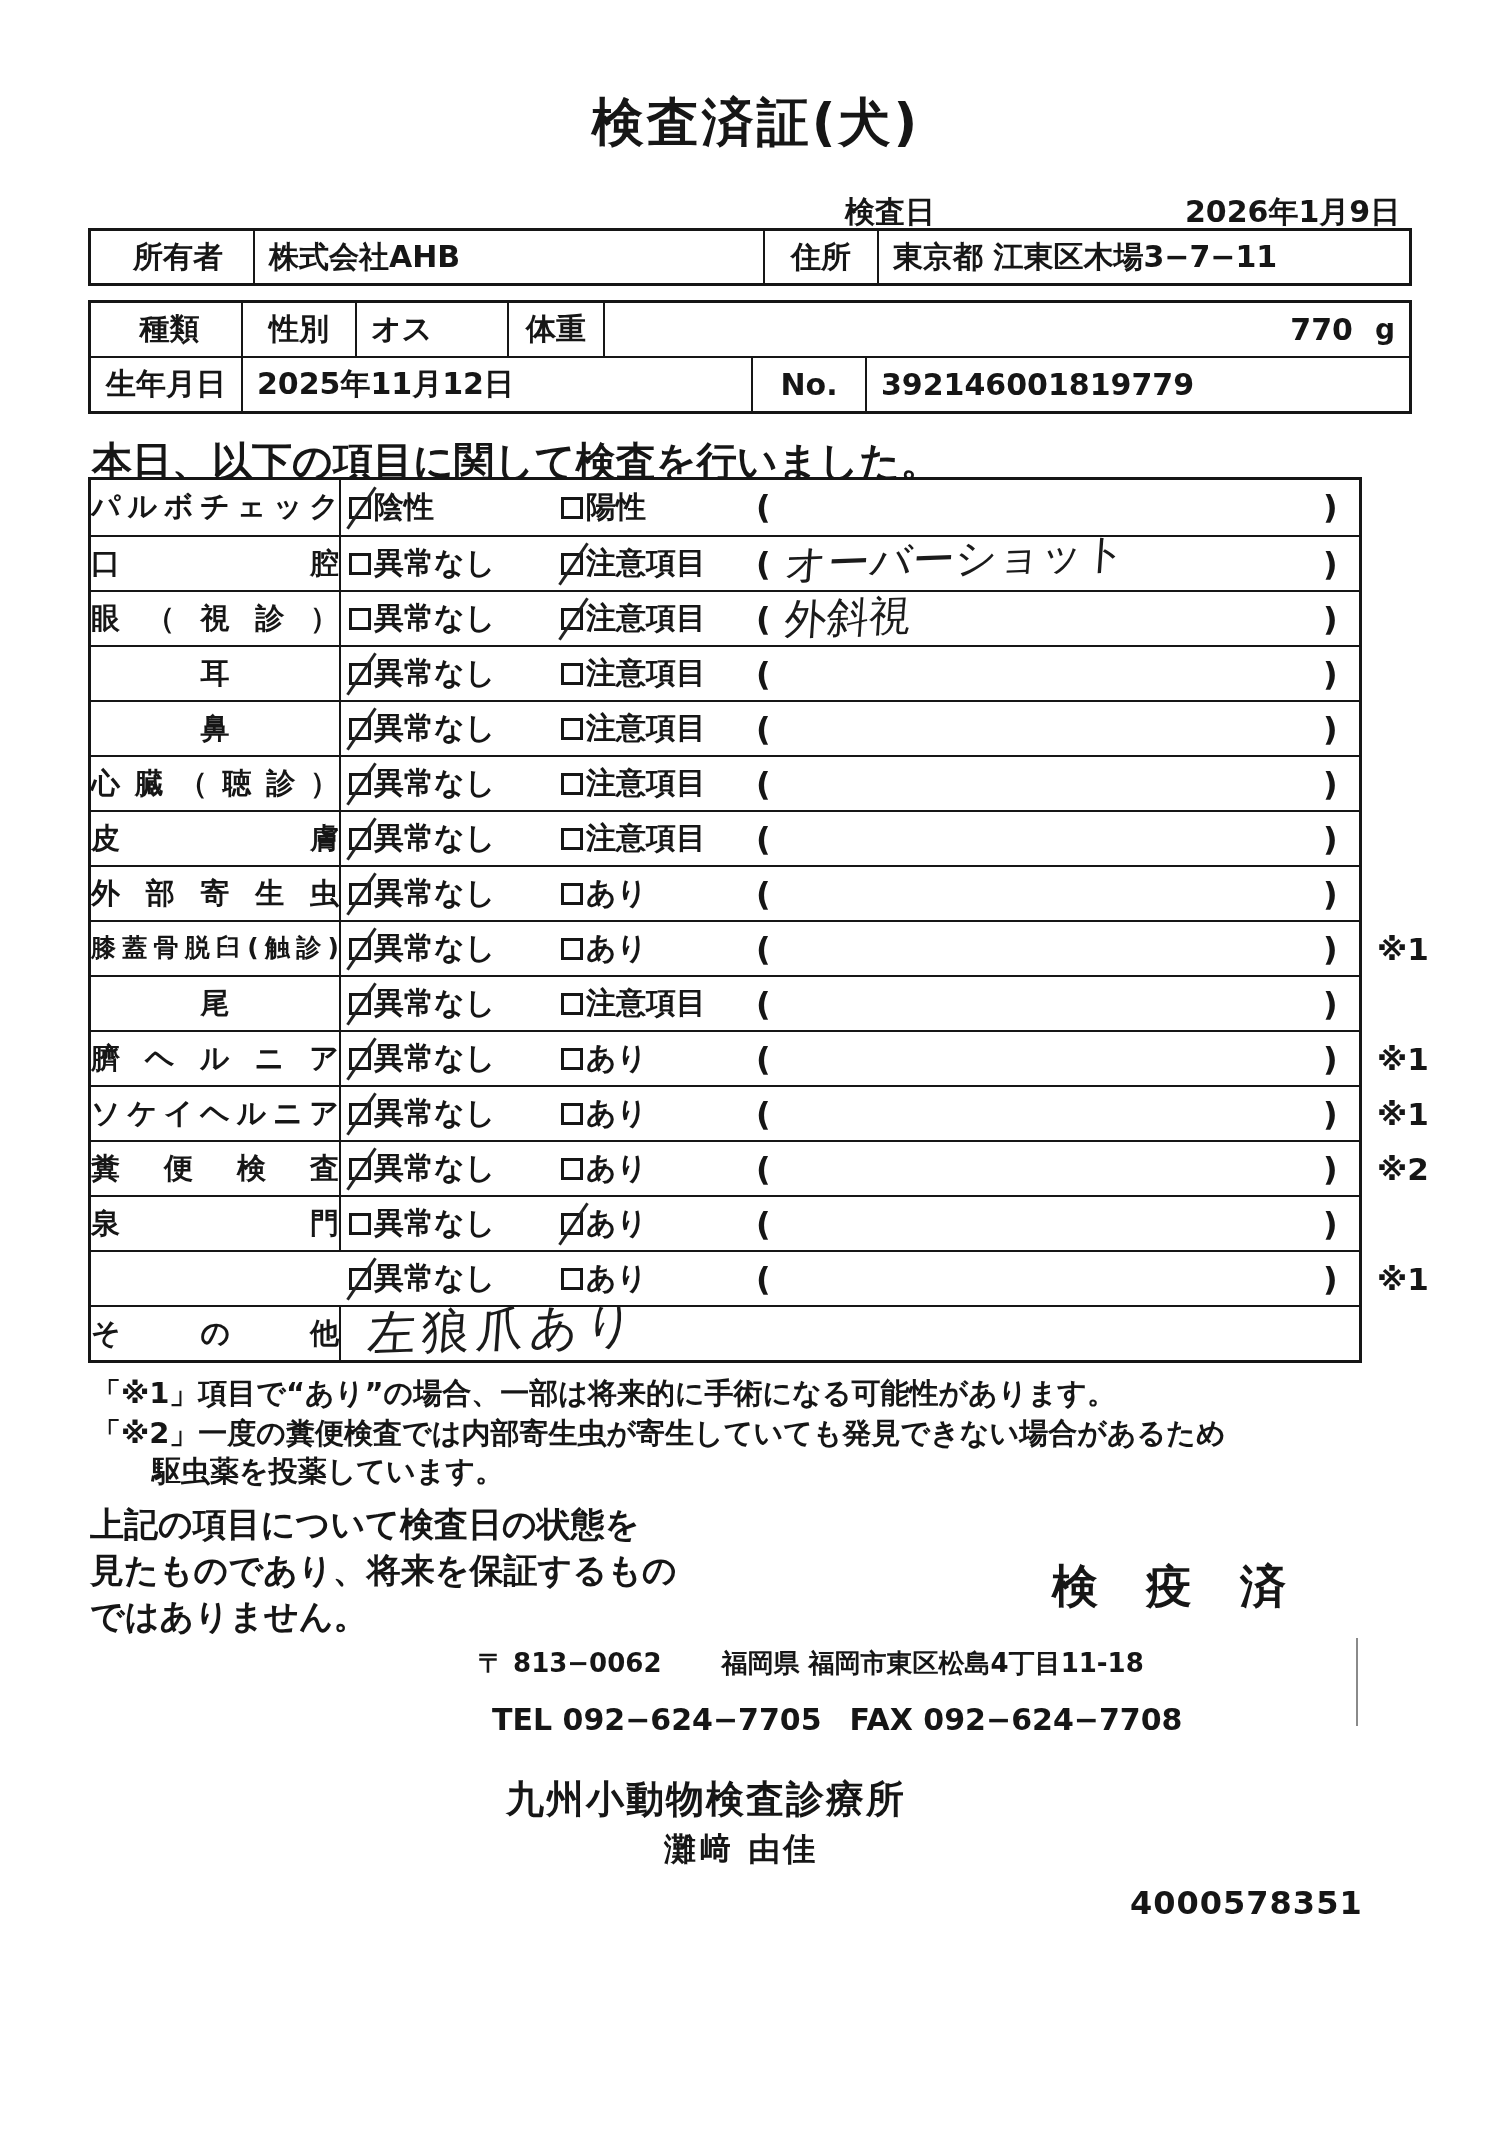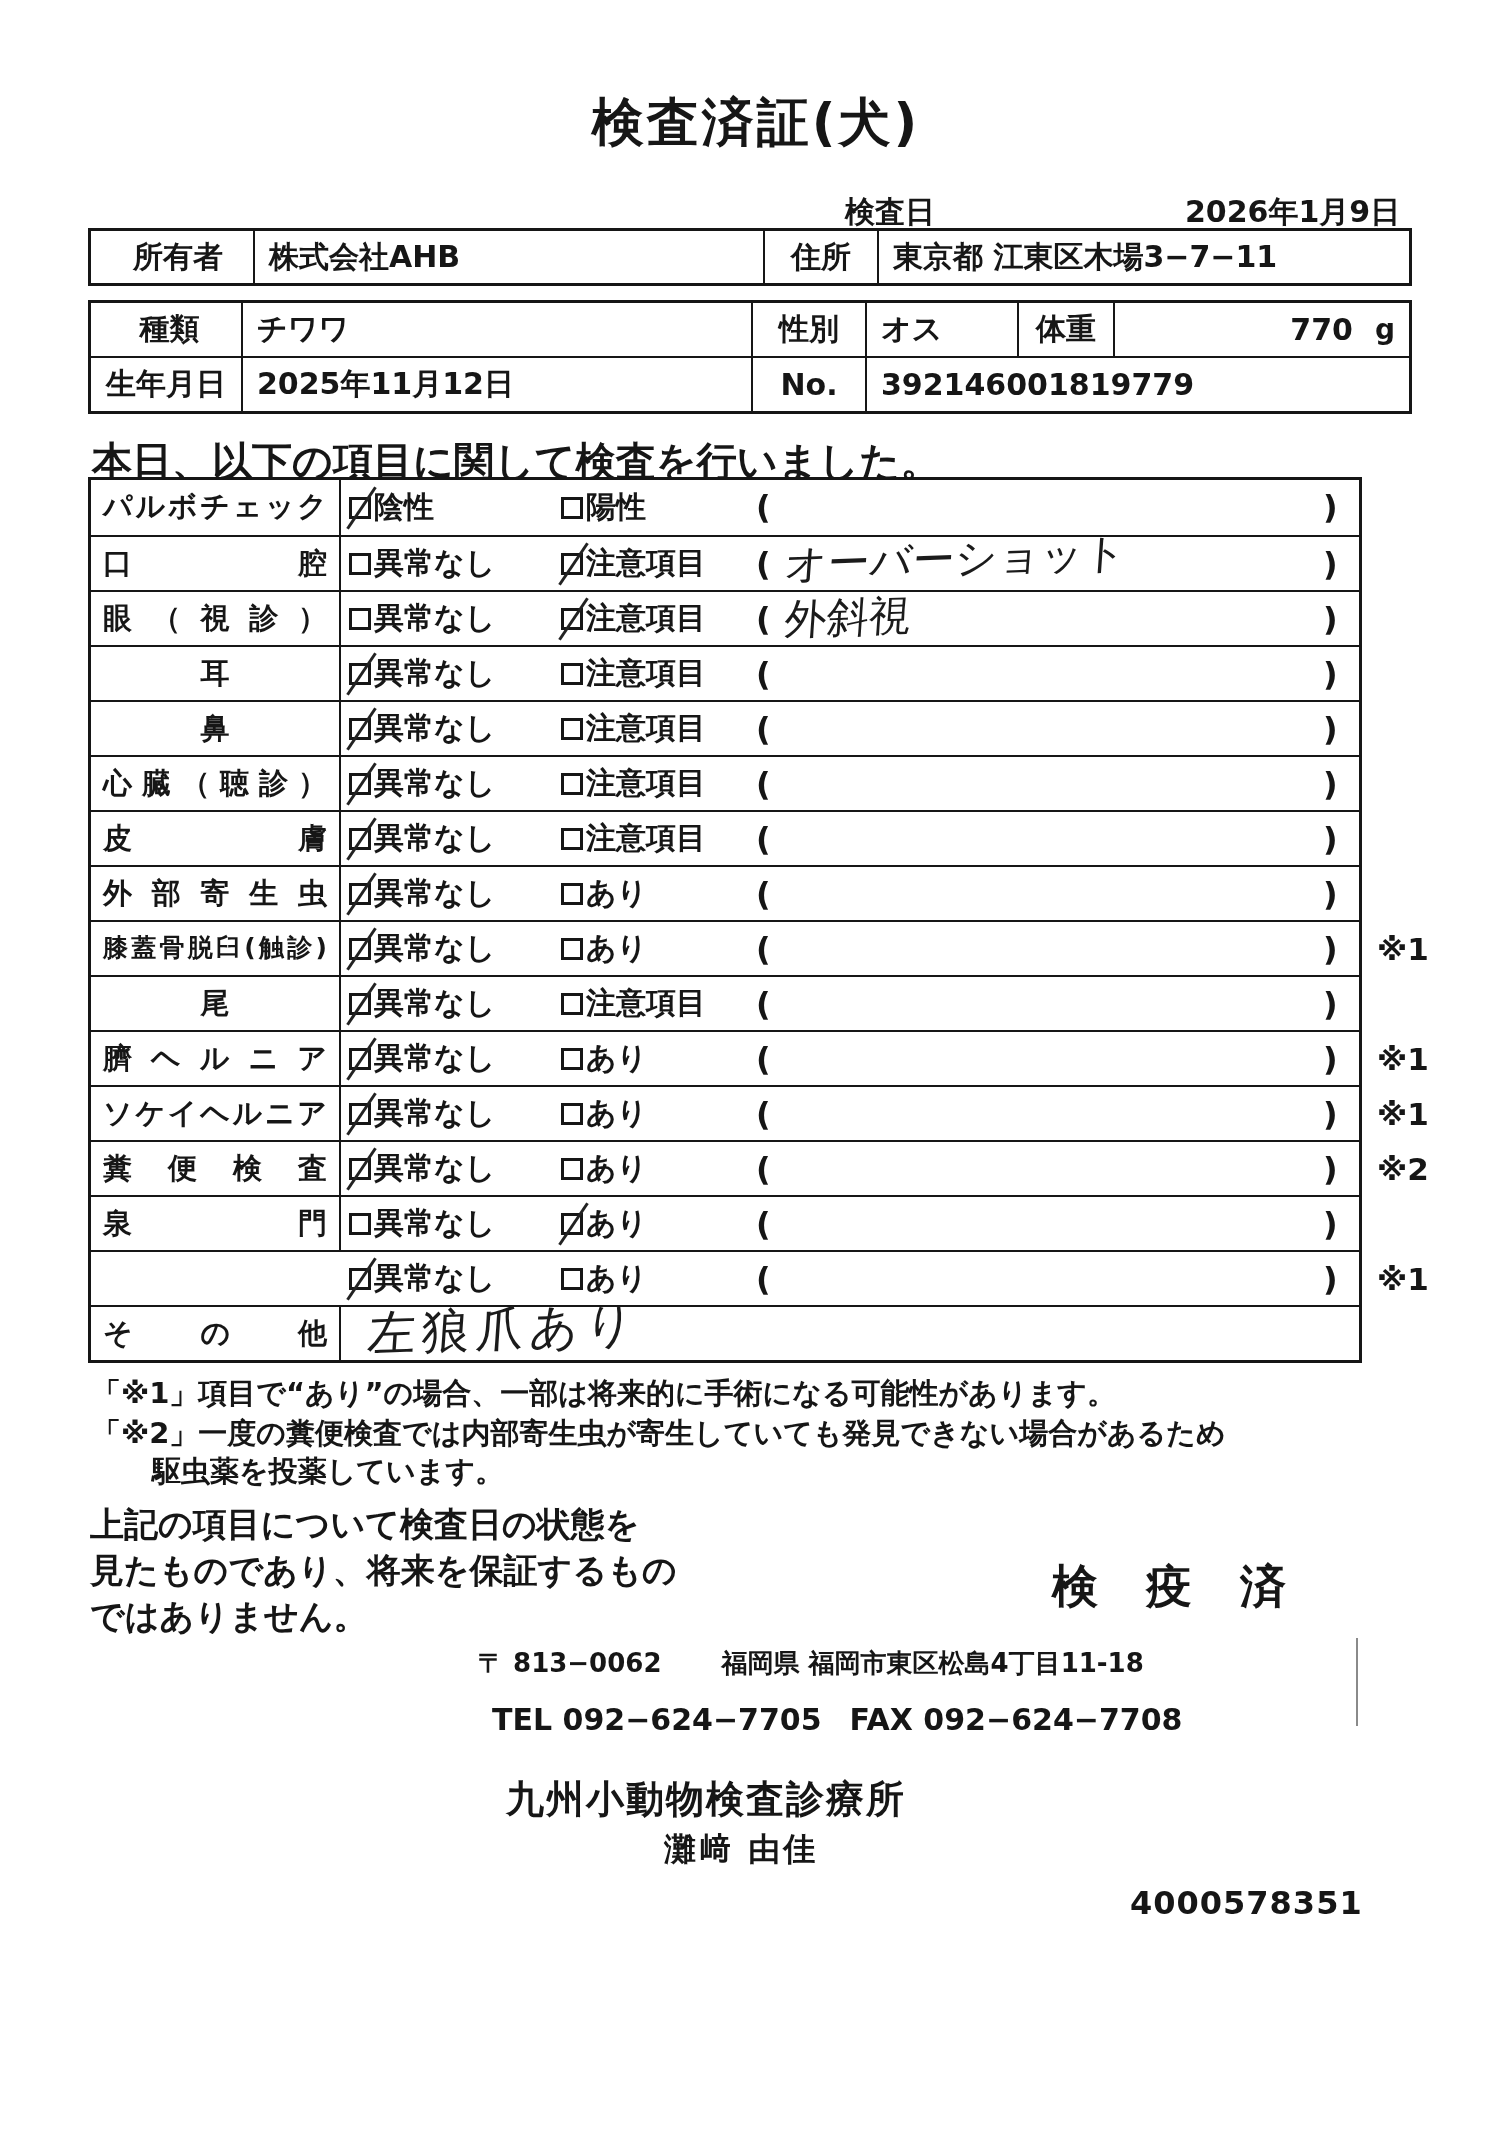--- a/index.html
+++ b/index.html
@@ -39,21 +39,21 @@
   .ctable{
     position:absolute;left:88px;top:477px;width:1274px;
     border:3px solid #161616;box-sizing:border-box;
     background:#fff;
   }
   .row{position:relative;height:55px;box-sizing:border-box;}
   .row + .row{border-top:2px solid #161616;}
   .row-label{
     position:absolute;left:0;top:0;height:100%;width:250px;
     box-sizing:border-box;border-right:2px solid #161616;
-    padding:0 12px;
+    padding:0 0;
     font-size:29px;font-weight:600;
     line-height:52px;white-space:nowrap;
     text-align:justify;text-align-last:justify;
   }
   .row-label.center{text-align:center;text-align-last:center;}
   .opt{position:absolute;top:0;height:100%;display:flex;align-items:center;font-size:30px;font-weight:600;white-space:nowrap;}
   .opt.i0{left:258px;}
   .opt.i1{left:470px;}
   .cb{
     position:relative;display:inline-block;
@@ -114,21 +114,20 @@
       <div class="icell lbl" style="width:150px;">所有者</div>
       <div class="icell" style="width:510px;">株式会社AHB</div>
       <div class="icell lbl" style="width:114px;">住所</div>
       <div class="icell" style="flex:1;">東京都 江東区木場3−7−11</div>
     </div>
   </div>
 
   <div class="itable" style="left:88px;top:300px;width:1324px;height:114px;">
     <div class="irow">
       <div class="icell lbl" style="width:150px;padding-left:13px;">種類</div>
-      <div class="icell" style="width:510px;">チワワ</div>
       <div class="icell lbl" style="width:114px;">性別</div>
       <div class="icell" style="width:152px;">オス</div>
       <div class="icell lbl" style="width:96px;">体重</div>
       <div class="icell right" style="flex:1;">
         <span>770</span>
         <span class="unit">g</span>
       </div>
     </div>
     <div class="irow">
       <div class="icell lbl" style="width:150px;">生年月日</div>

